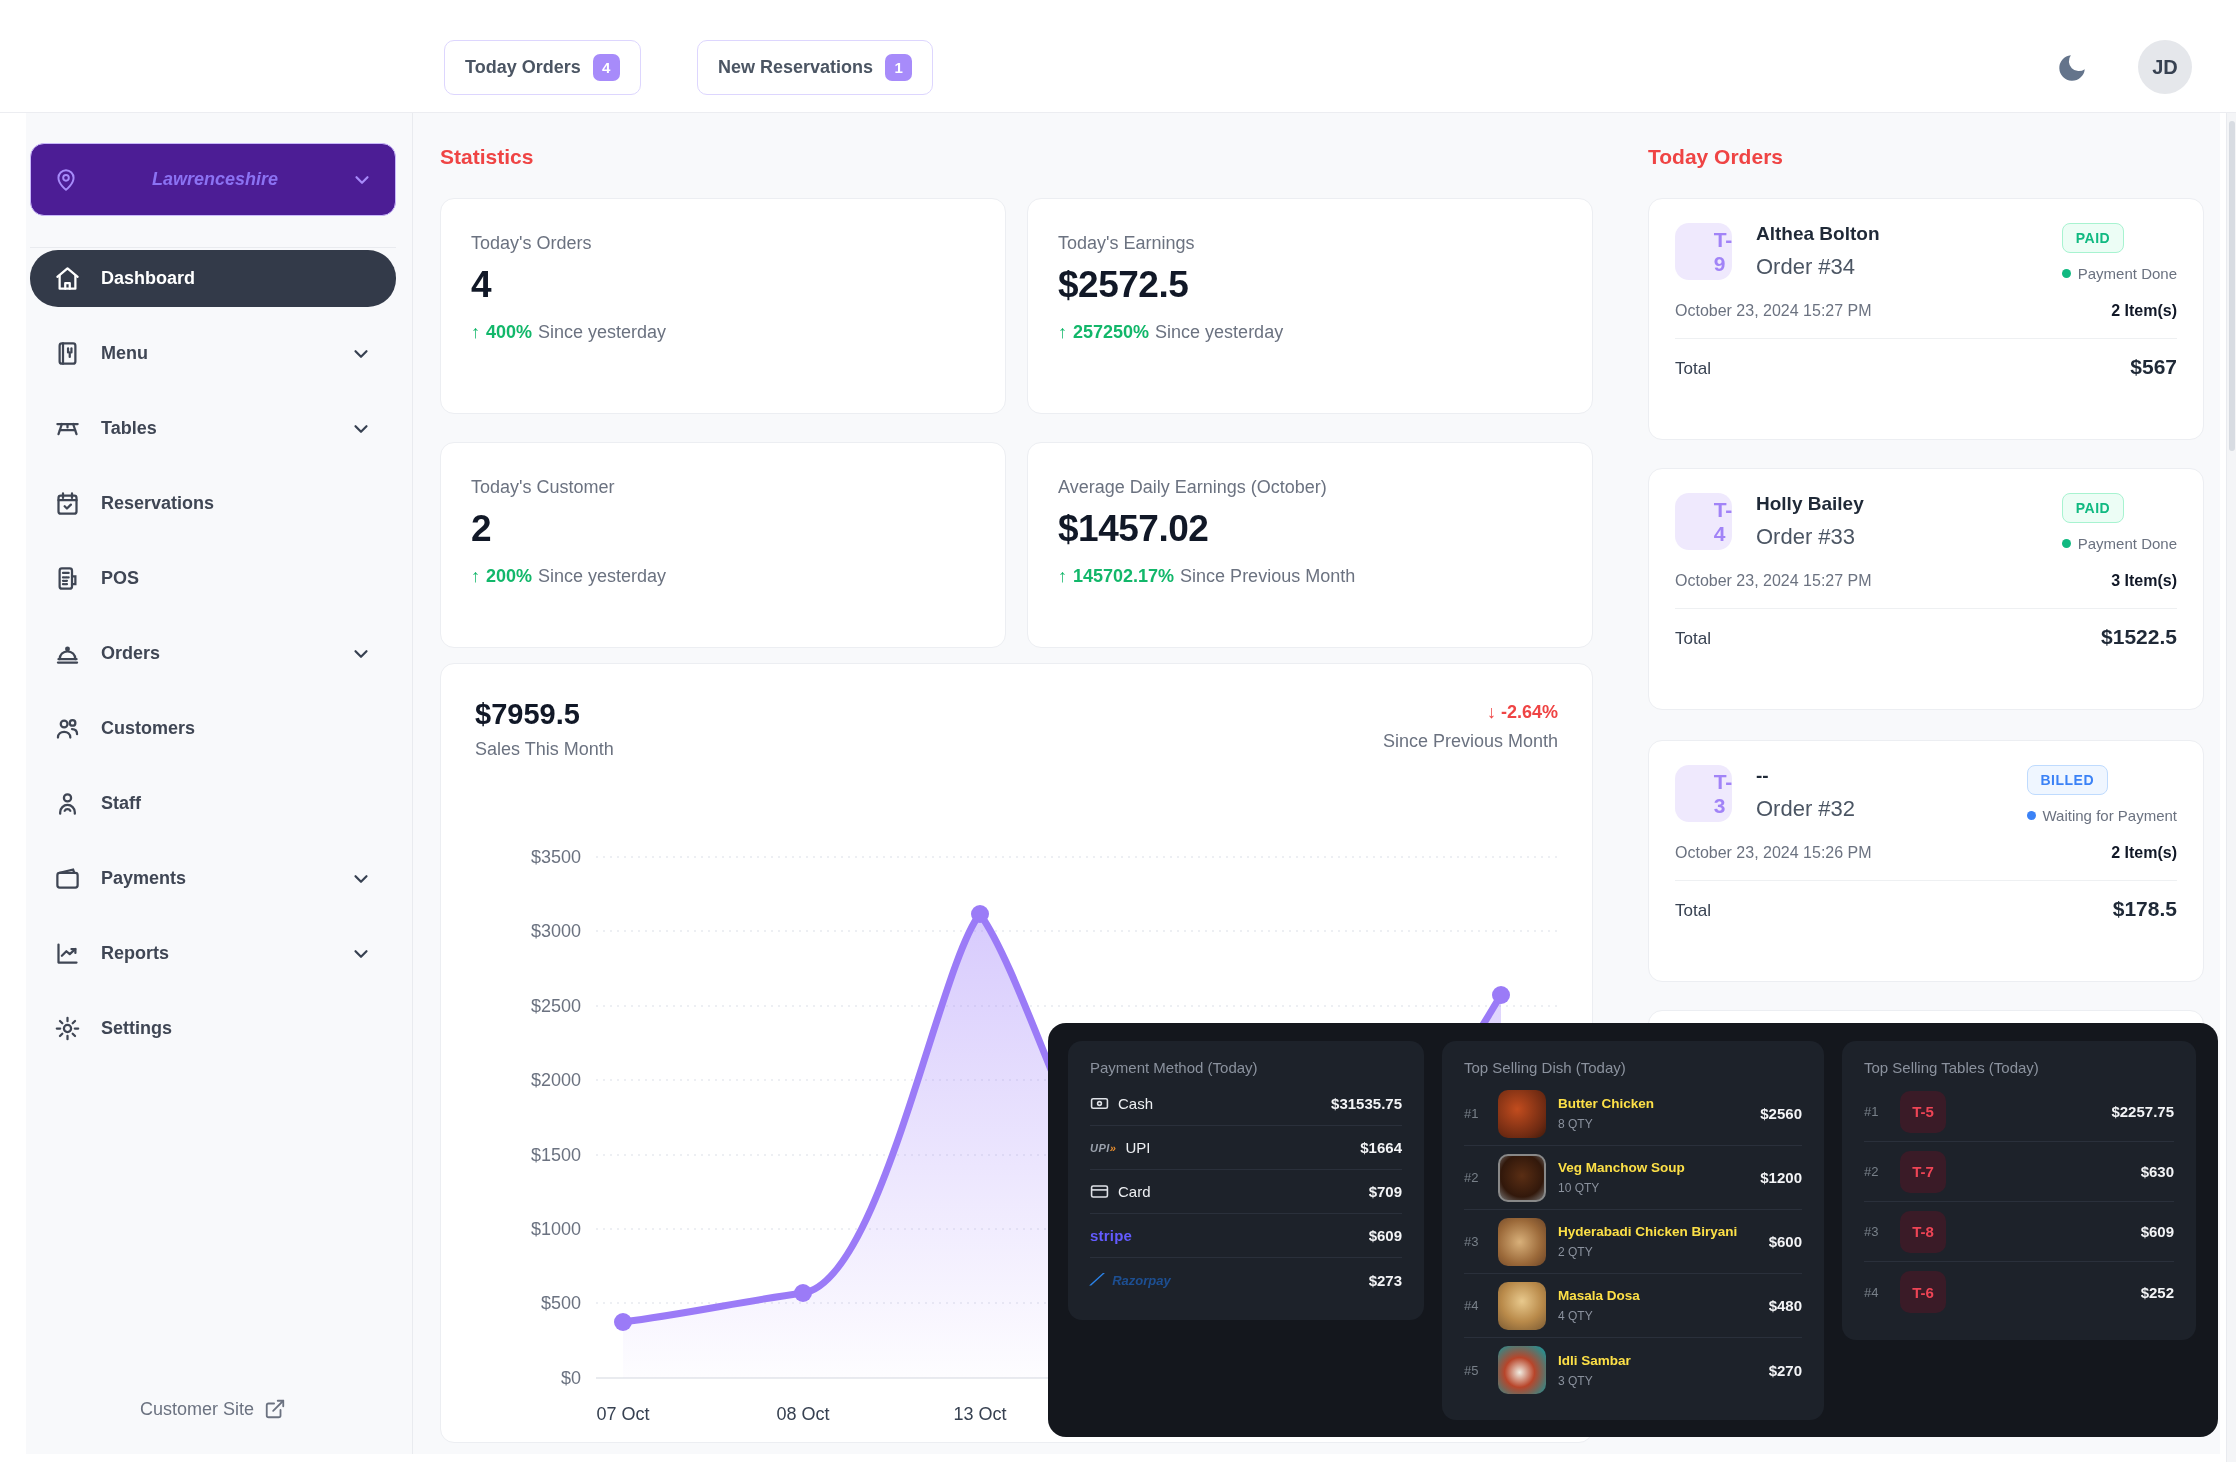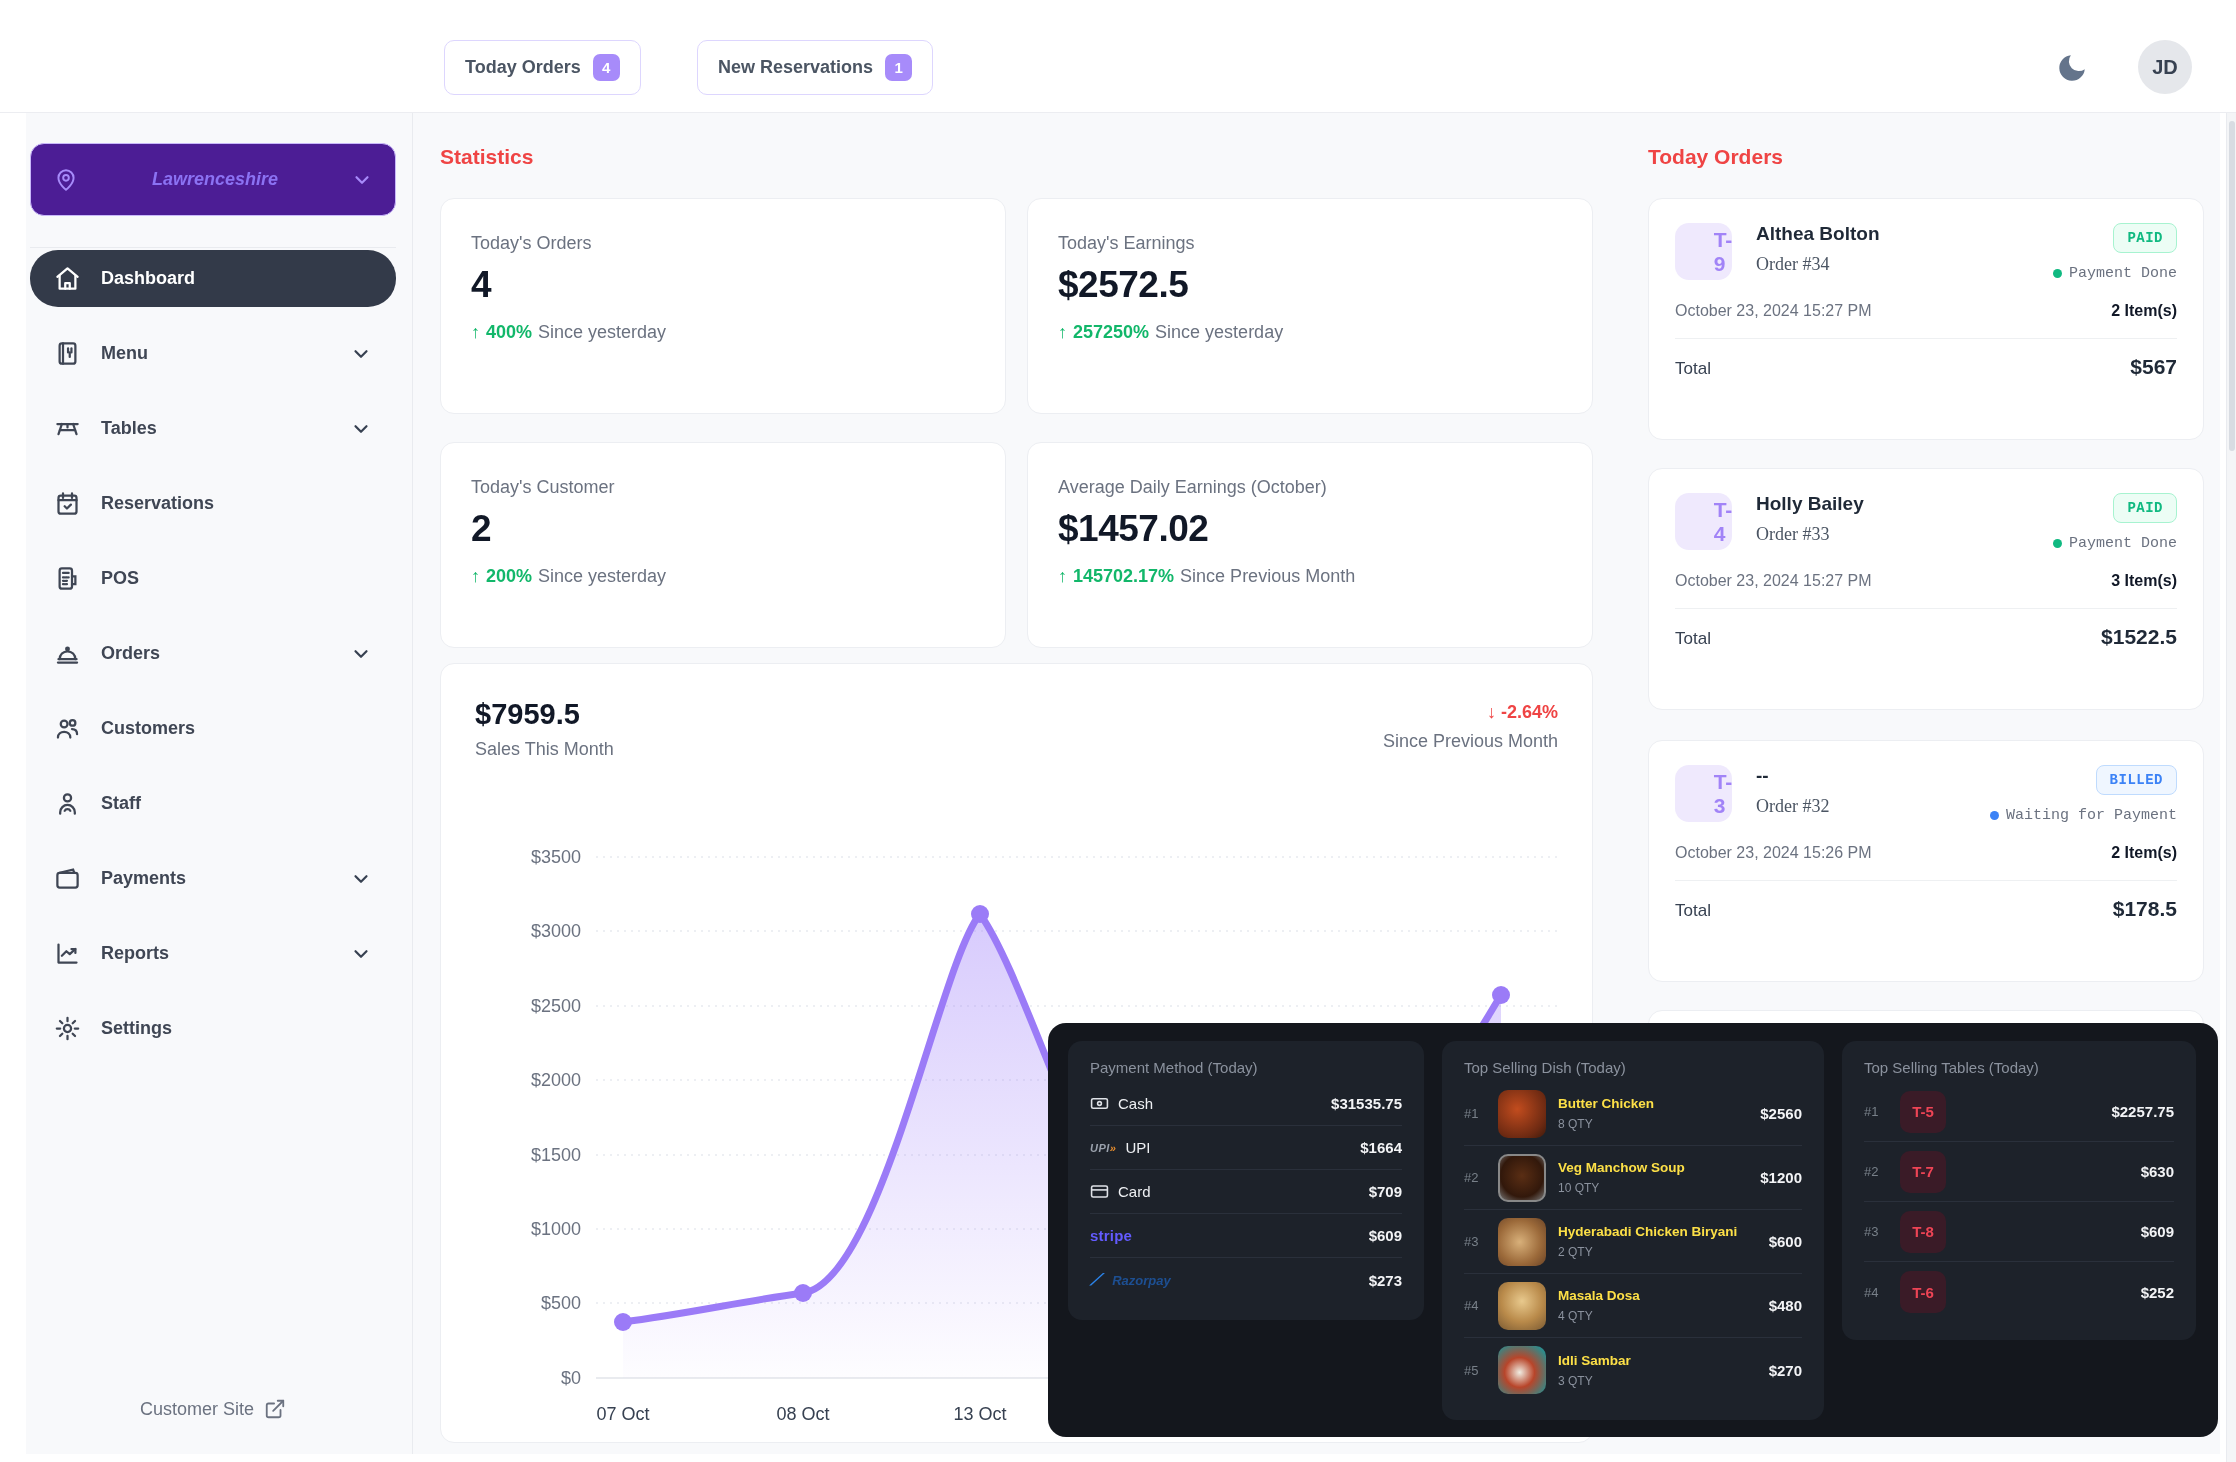--- a/index.html
+++ b/index.html
@@ -70,22 +70,22 @@
   .right-title { position:absolute; left:0; top:32px; }
   .order-card { position:absolute; left:0; width:556px; height:242px; background:#fff; border:1px solid #eceef2;
                 border-radius:14px; padding:24px 26px; cursor:pointer; }
   .oc1 { top:85px; } .oc2 { top:355px; } .oc3 { top:627px; }
   .oc4 { top:897px; height:150px; }
   .oc-row1 { display:flex; }
   .t-badge { width:57px; height:57px; border-radius:14px; background:#efe9fd; color:#a183f7;
              display:flex; align-items:center; justify-content:center; font-size:21px; font-weight:700;padding-left:39px; }
   .oc-names { margin-left:24px; }
   .oc-cust { font-size:19px; font-weight:700; color:#1f2937; margin-bottom:9px; }
-  .oc-num { font-size:18px; color:#4b5563;font-family:Liberation Serif, serif; }
-  .oc-status { margin-left:auto; text-align:right;font-family:Liberation Mono, monospace; }
+  .oc-num { font-size:22px; color:#4b5563; }
+  .oc-status { margin-left:auto; text-align:left; }
   .pill { display:inline-block; padding:6px 13px; border-radius:8px; font-size:14px; font-weight:700; letter-spacing:0.5px; }
   .pill.paid { background:#ecfdf5; border:1px solid #a7f3d0; color:#10b981; }
   .pill.billed { background:#eff6ff; border:1px solid #bfdbfe; color:#3b82f6; }
   .oc-note { margin-top:12px; font-size:15px; color:#6b7280; display:flex; align-items:center; gap:7px; justify-content:flex-end; }
   .dot { width:9px; height:9px; border-radius:50%; display:inline-block; }
   .dot.green { background:#10b981; } .dot.blue { background:#3b82f6; }
   .oc-row2 { display:flex; justify-content:space-between; margin-top:20px; font-size:16px; color:#6b7280; }
   .oc-items { font-weight:700; color:#111827; }
   .oc-hr { border:none; border-top:1px solid #eef0f2; margin:18px 0 16px; }
   .oc-row3 { display:flex; justify-content:space-between; align-items:flex-end; }

